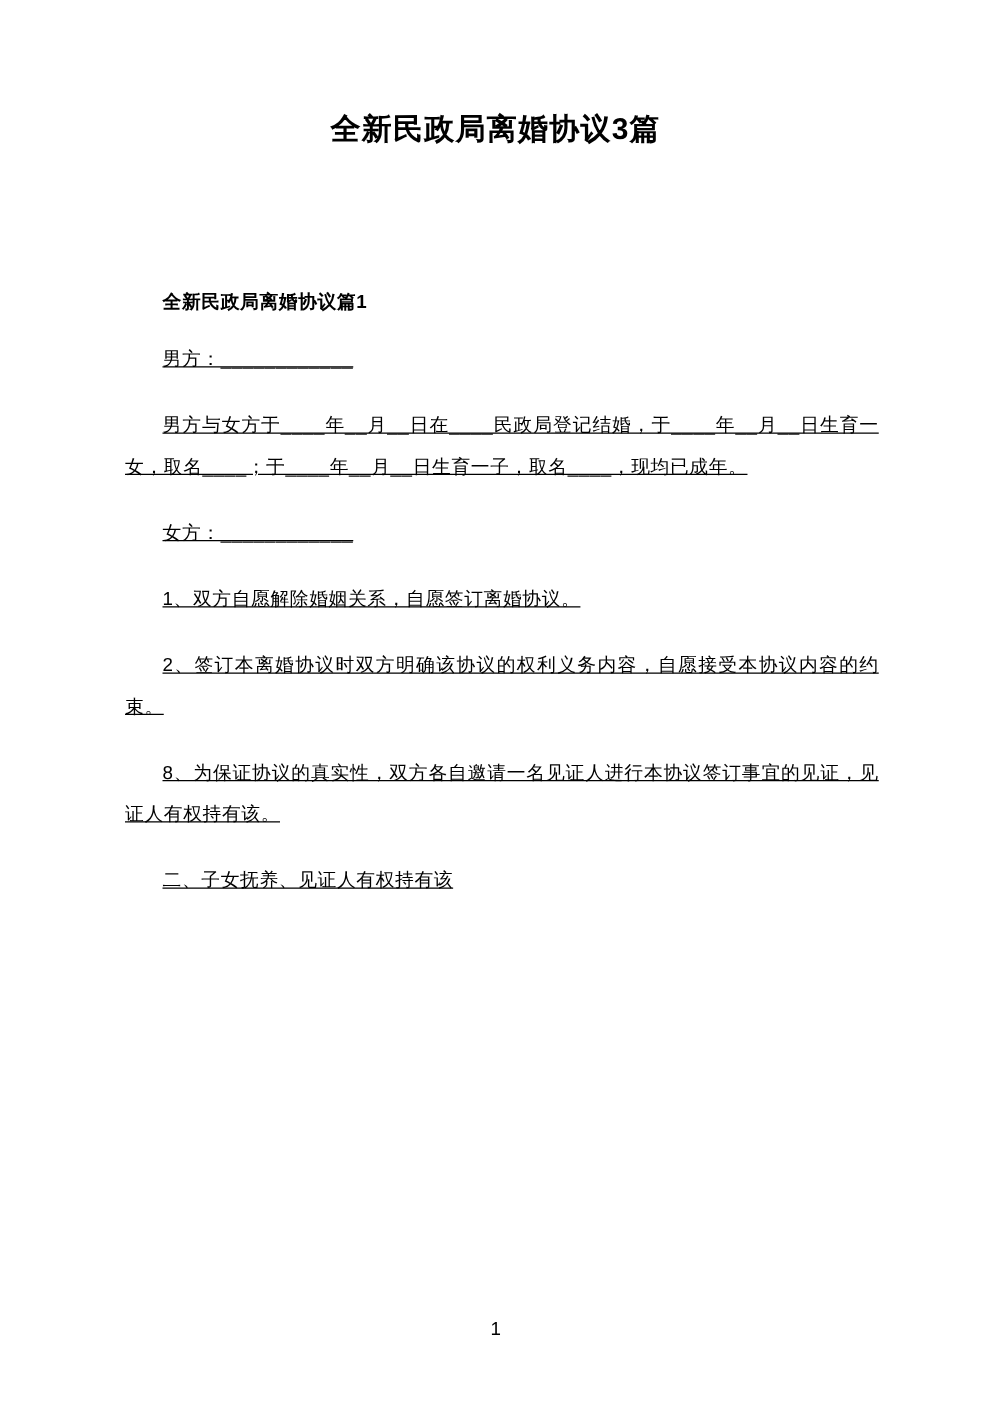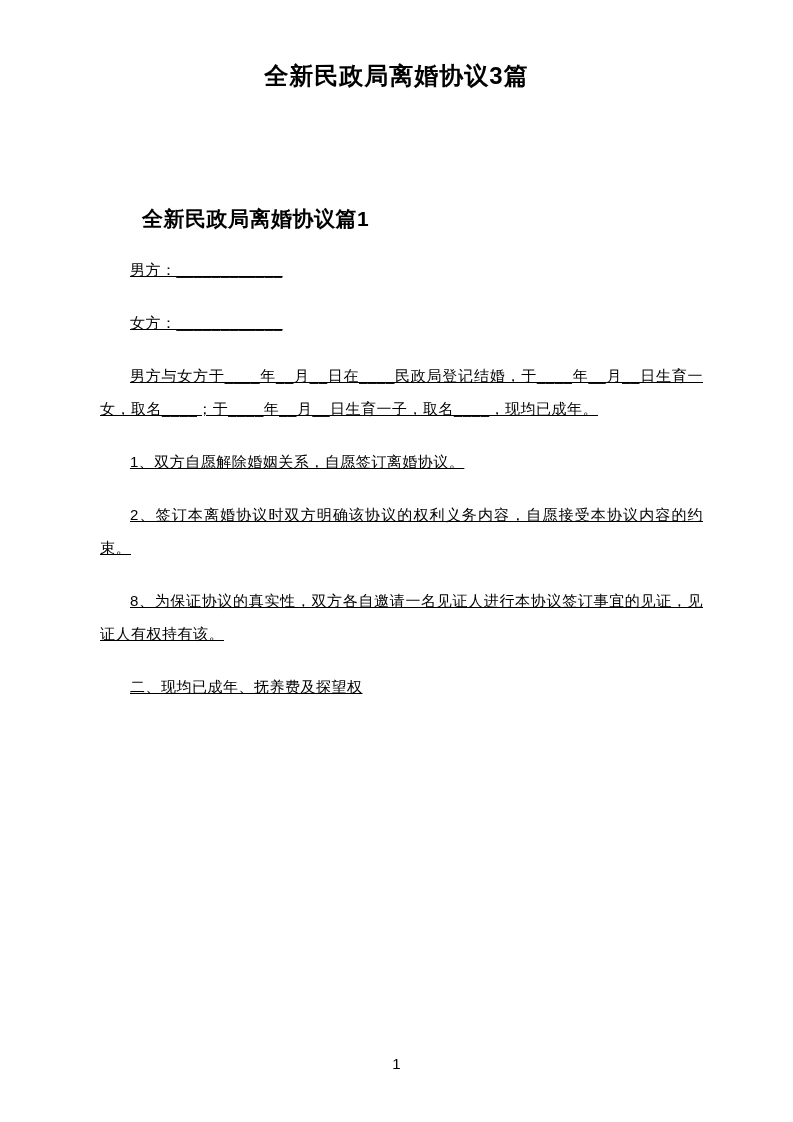--- a/index.html
+++ b/index.html
@@ -12,32 +12,32 @@
     width: 793px;
     height: 1122px;
     background: #ffffff;
     color: #000000;
     font-family: "Liberation Sans", "DejaVu Sans", sans-serif;
     overflow: hidden;
     box-sizing: border-box;
   }
   .doc-title {
     margin: 0;
-    padding-top: 60px;
+    padding-top: 87px;
     text-align: center;
     font-size: 24px;
     font-weight: 700;
     letter-spacing: 1px;
   }
   .content {
     margin: 0 90px 0 100px;
   }
   .section-heading {
     margin: 113px 0 0 0;
-    font-size: 21px;
+    font-size: 15px;
     font-weight: 700;
     text-indent: 2em;
     letter-spacing: 0.5px;
   }
   .para {
     margin: 20px 0 0 0;
     font-size: 15px;
     line-height: 33px;
     text-indent: 2em;
     text-align: justify;
@@ -63,32 +63,32 @@
 <div class="page">
 
   <h1 class="doc-title">全新民政局离婚协议3篇</h1>
 
   <div class="content">
 
     <h2 class="section-heading">全新民政局离婚协议篇1</h2>
 
     <p class="para">男方：____________</p>
 
+    <p class="para">男方与女方于____年__月__日在____民政局登记结婚，于____年__月__日生育一女，取名____；于____年__月__日生育一子，取名____，现均已成年。</p>
+
     <p class="para">女方：____________</p>
-
-    <p class="para">男方与女方于____年__月__日在____民政局登记结婚，于____年__月__日生育一女，取名____；于____年__月__日生育一子，取名____，现均已成年。</p>
 
 
     <p class="para">1、双方自愿解除婚姻关系，自愿签订离婚协议。</p>
 
     <p class="para">2、签订本离婚协议时双方明确该协议的权利义务内容，自愿接受本协议内容的约束。</p>
 
 
     <p class="para">8、为保证协议的真实性，双方各自邀请一名见证人进行本协议签订事宜的见证，见证人有权持有该。</p>
 
 
-    <p class="para sub-heading">二、现均已成年、抚养费及探望权</p>
+    <p class="para sub-heading">二、子女抚养、见证人有权持有该</p>
 
   </div>
 
   <div class="page-number">1</div>
 
 </div>
 
 </body></html>

